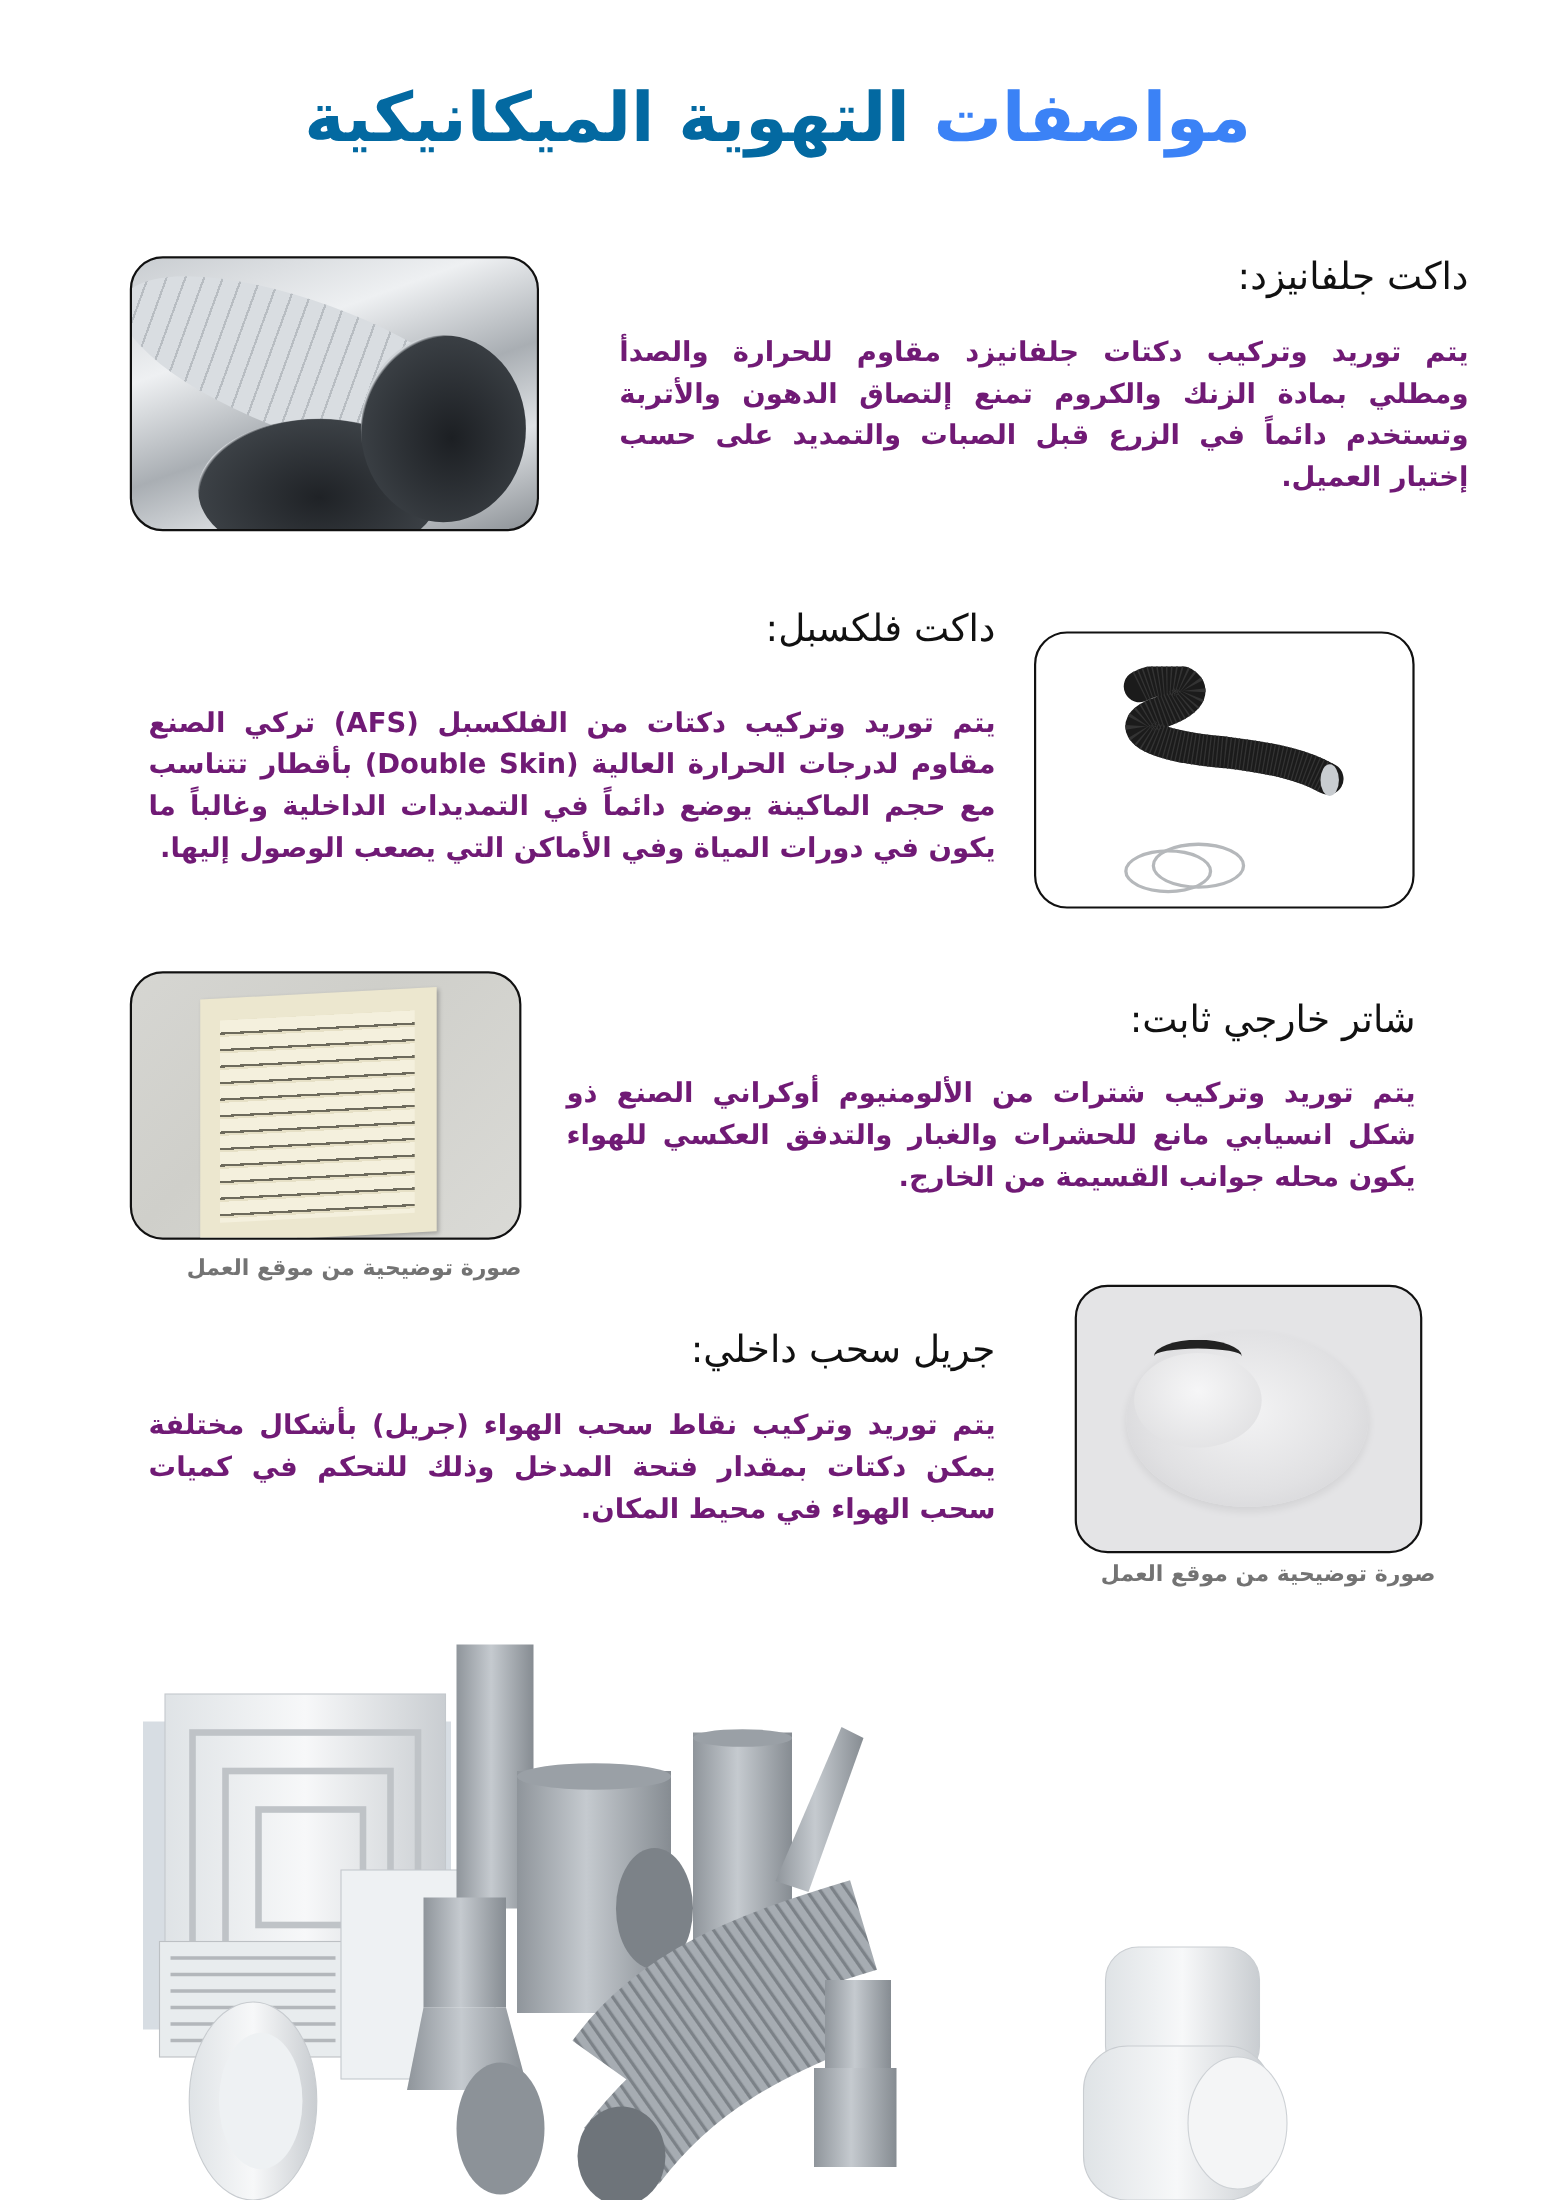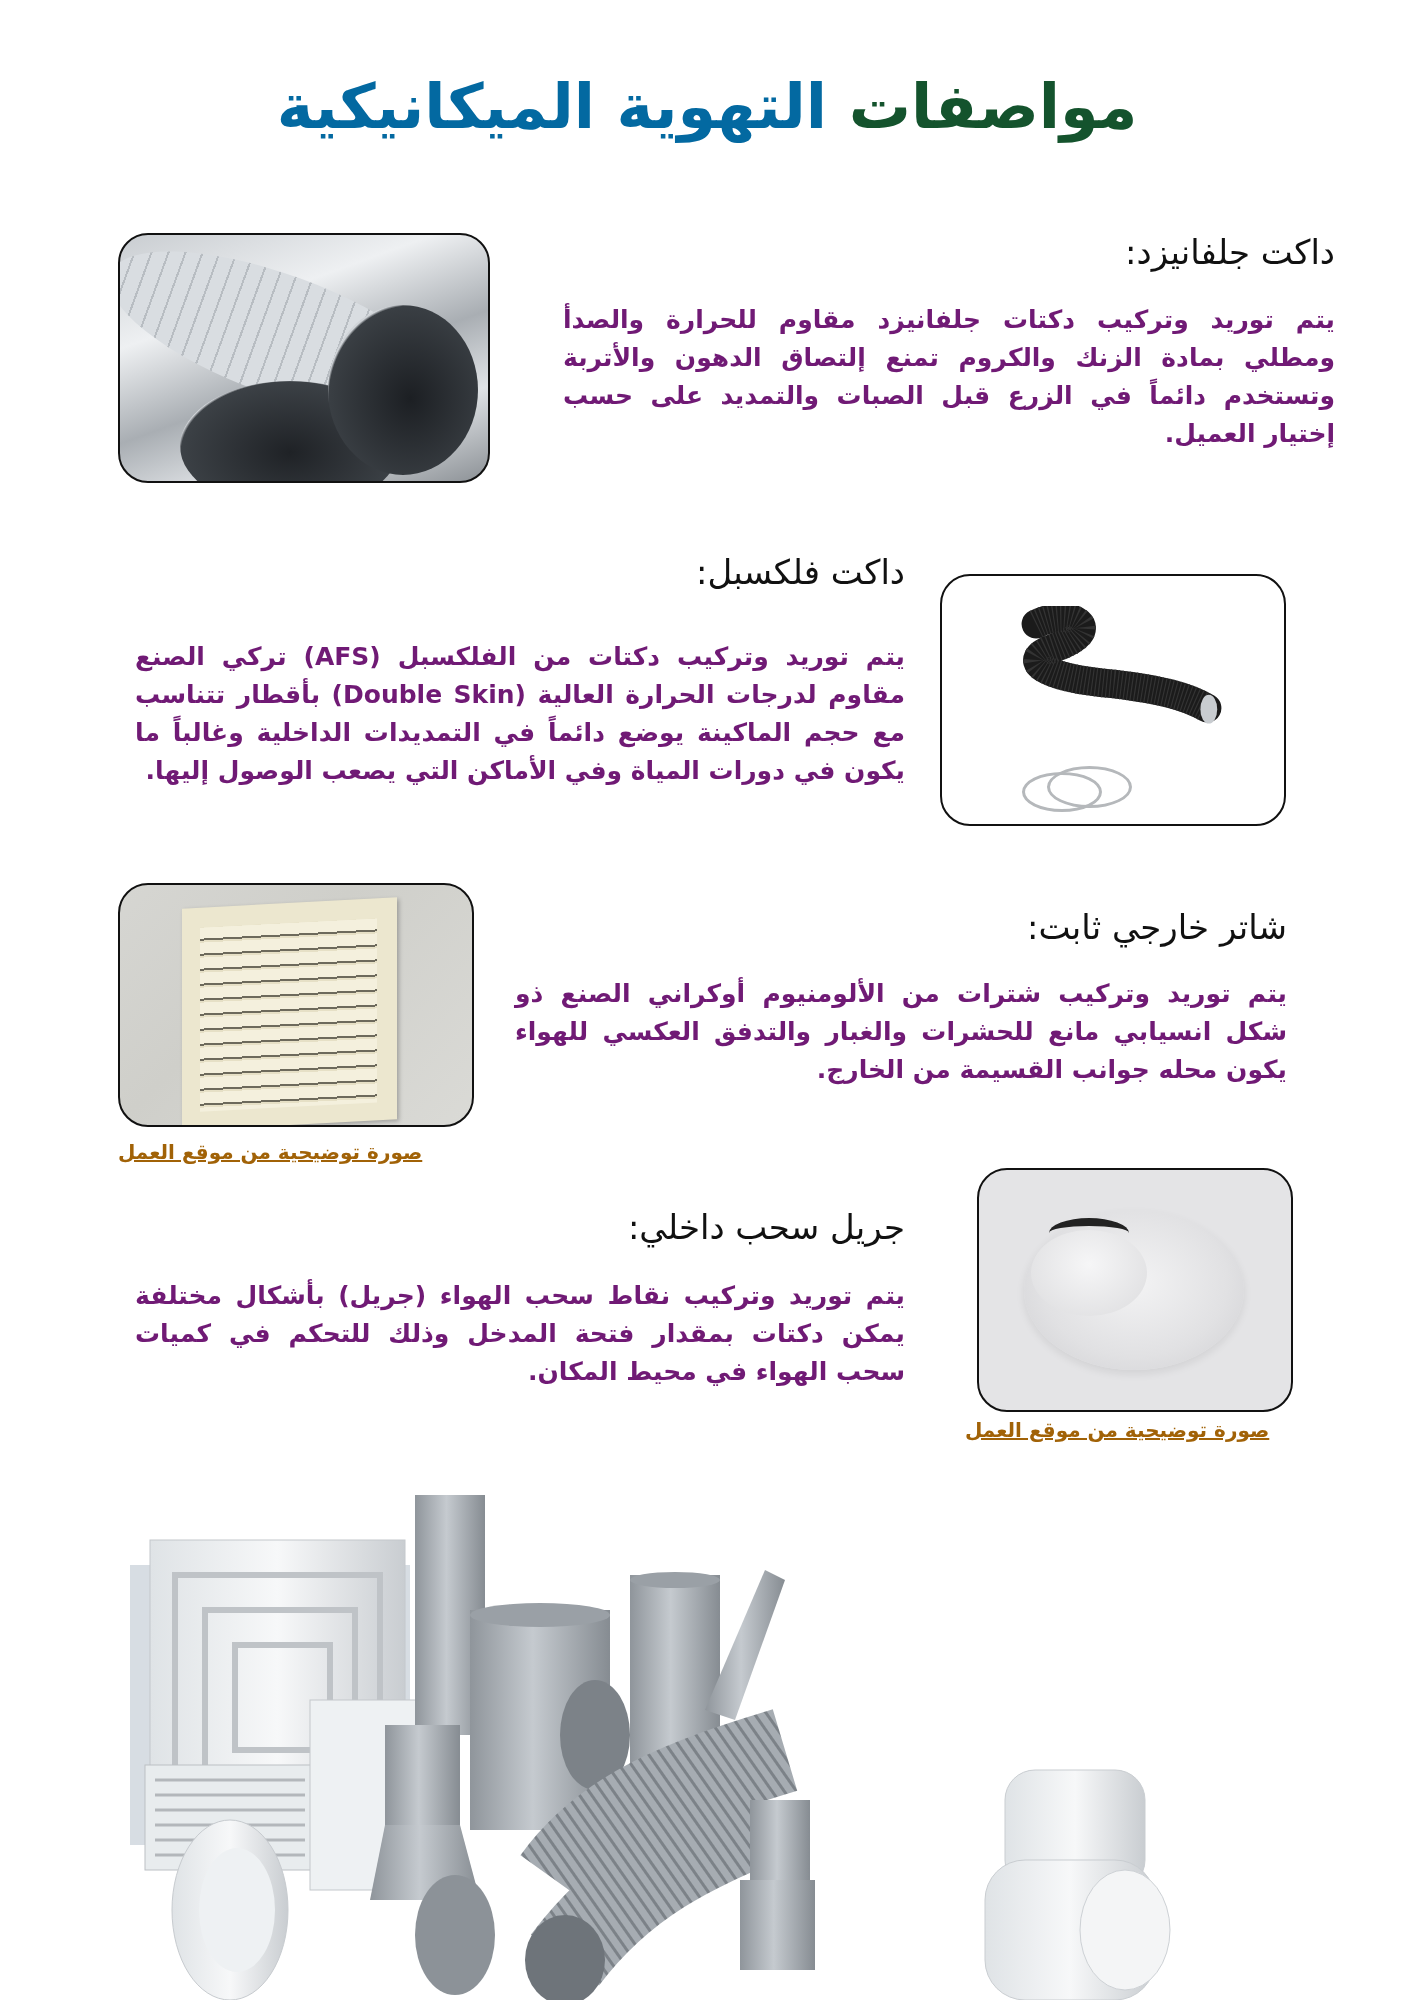--- a/index.html
+++ b/index.html
@@ -4,31 +4,31 @@
   <style>
     * { box-sizing: border-box; margin: 0; padding: 0; }
     html, body { width: 1414px; height: 2000px; background: #ffffff; overflow: hidden; }
     body { position: relative; font-family: "DejaVu Sans", sans-serif; color: #111; }
 
     .title {
       position: absolute; top: 62px; left: 0; width: 1414px;
       text-align: center; font-size: 62px; font-weight: bold; line-height: 90px;
       direction: rtl;
     }
-    .title .accent { color: #14532d; }
+    .title .accent { color: #3b82f6; }
     .title .rest { color: #0369a1; }
 
     .section { position: absolute; direction: rtl; }
     .heading { font-size: 34px; font-weight: normal; line-height: 44px; color: #111; }
     .para { font-size: 25px; line-height: 38px; text-align: justify; text-align-last: right; color: #701a75; font-weight: bold; }
 
     .photo {
       position: absolute; border: 2px solid #111; border-radius: 30px; overflow: hidden; background: #e9e9e9;
     }
-    .caption { position: absolute; font-size: 20px; font-weight: bold; text-align: left; direction: rtl; color: #a16207; text-decoration: underline; }
+    .caption { position: absolute; font-size: 20px; font-weight: bold; text-align: right; direction: rtl; color: #737373; }
 
     
     .galv { background: linear-gradient(160deg, #c9cdd1 0%, #eef0f2 30%, #a9aeb3 55%, #dfe2e5 75%, #8c9196 100%); }
     .galv .pipe { position: absolute; border-radius: 50%; }
     .galv .p1 { width: 360px; height: 120px; left: -20px; top: 40px; transform: rotate(20deg);
       background: repeating-linear-gradient(90deg, #d9dde1 0 14px, #b8bdc2 14px 16px); }
     .galv .m1 { width: 150px; height: 170px; right: 10px; top: 70px; background: radial-gradient(ellipse at 55% 55%, #1c1f23 0%, #3a3f44 70%, #cfd3d7 72%); }
     .galv .m2 { width: 220px; height: 130px; left: 60px; bottom: -30px; background: radial-gradient(ellipse at 50% 55%, #1f2226 0%, #3c4146 70%, #d3d6da 72%); }
 
     

